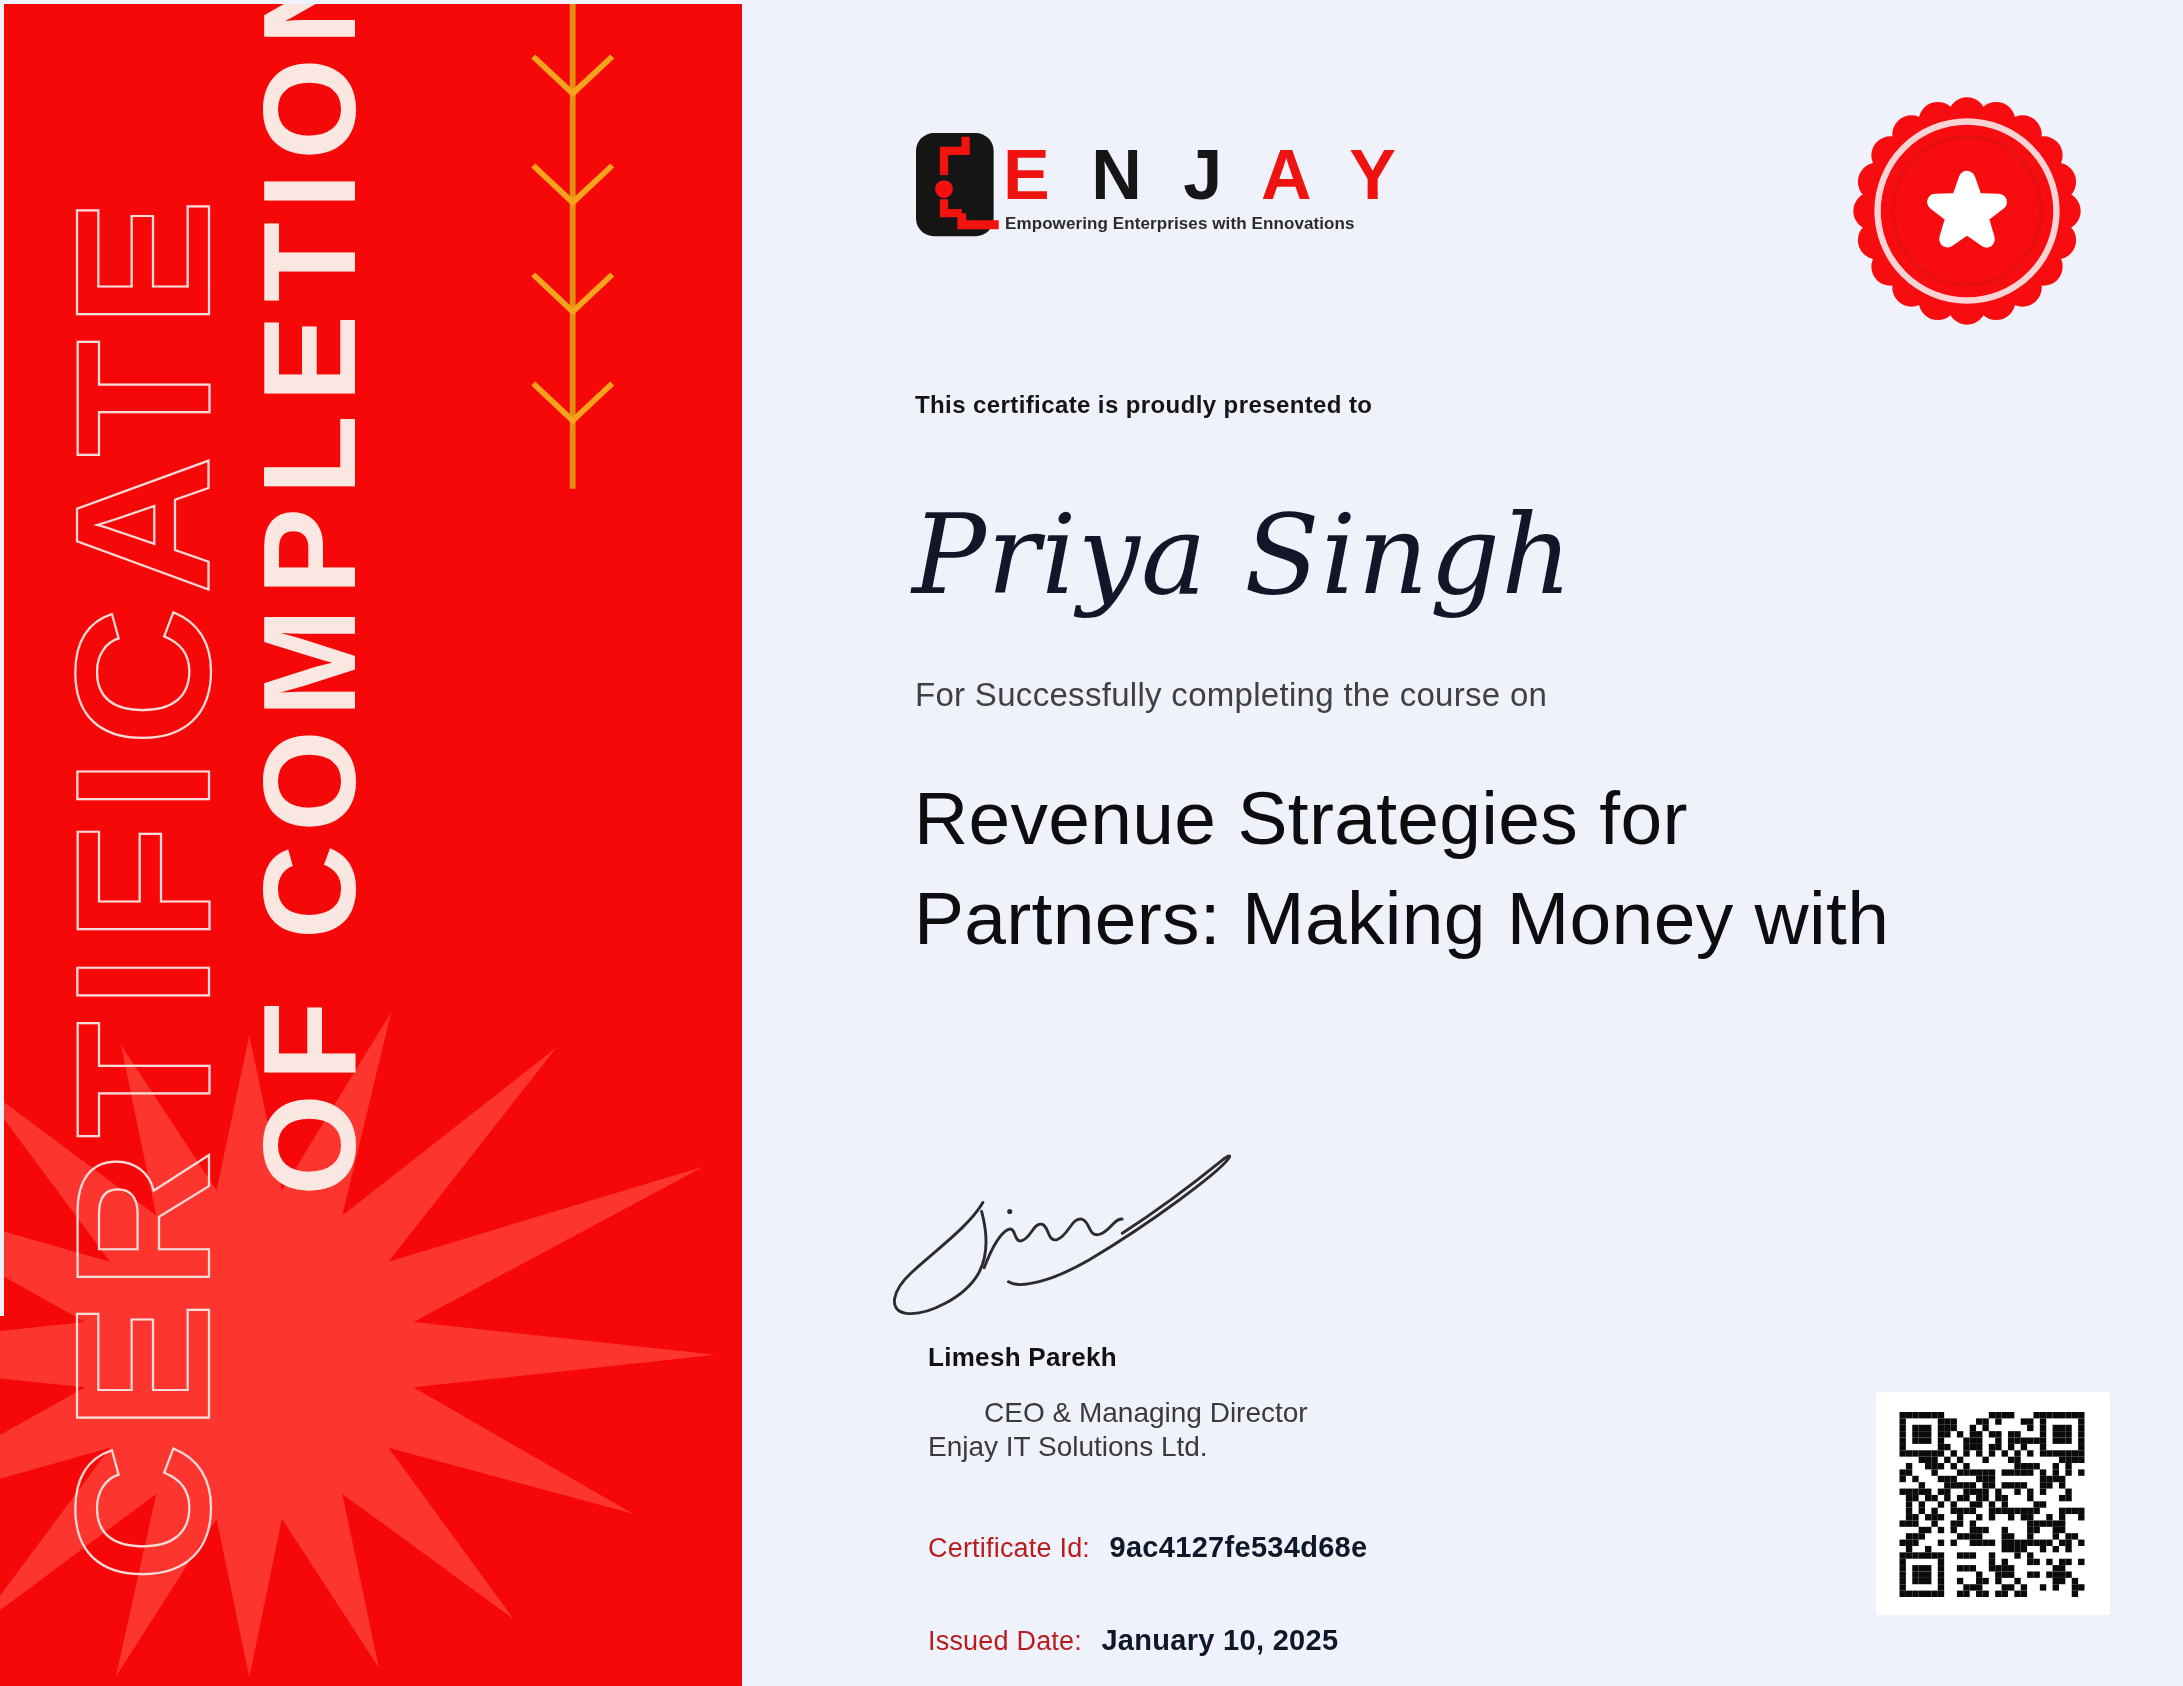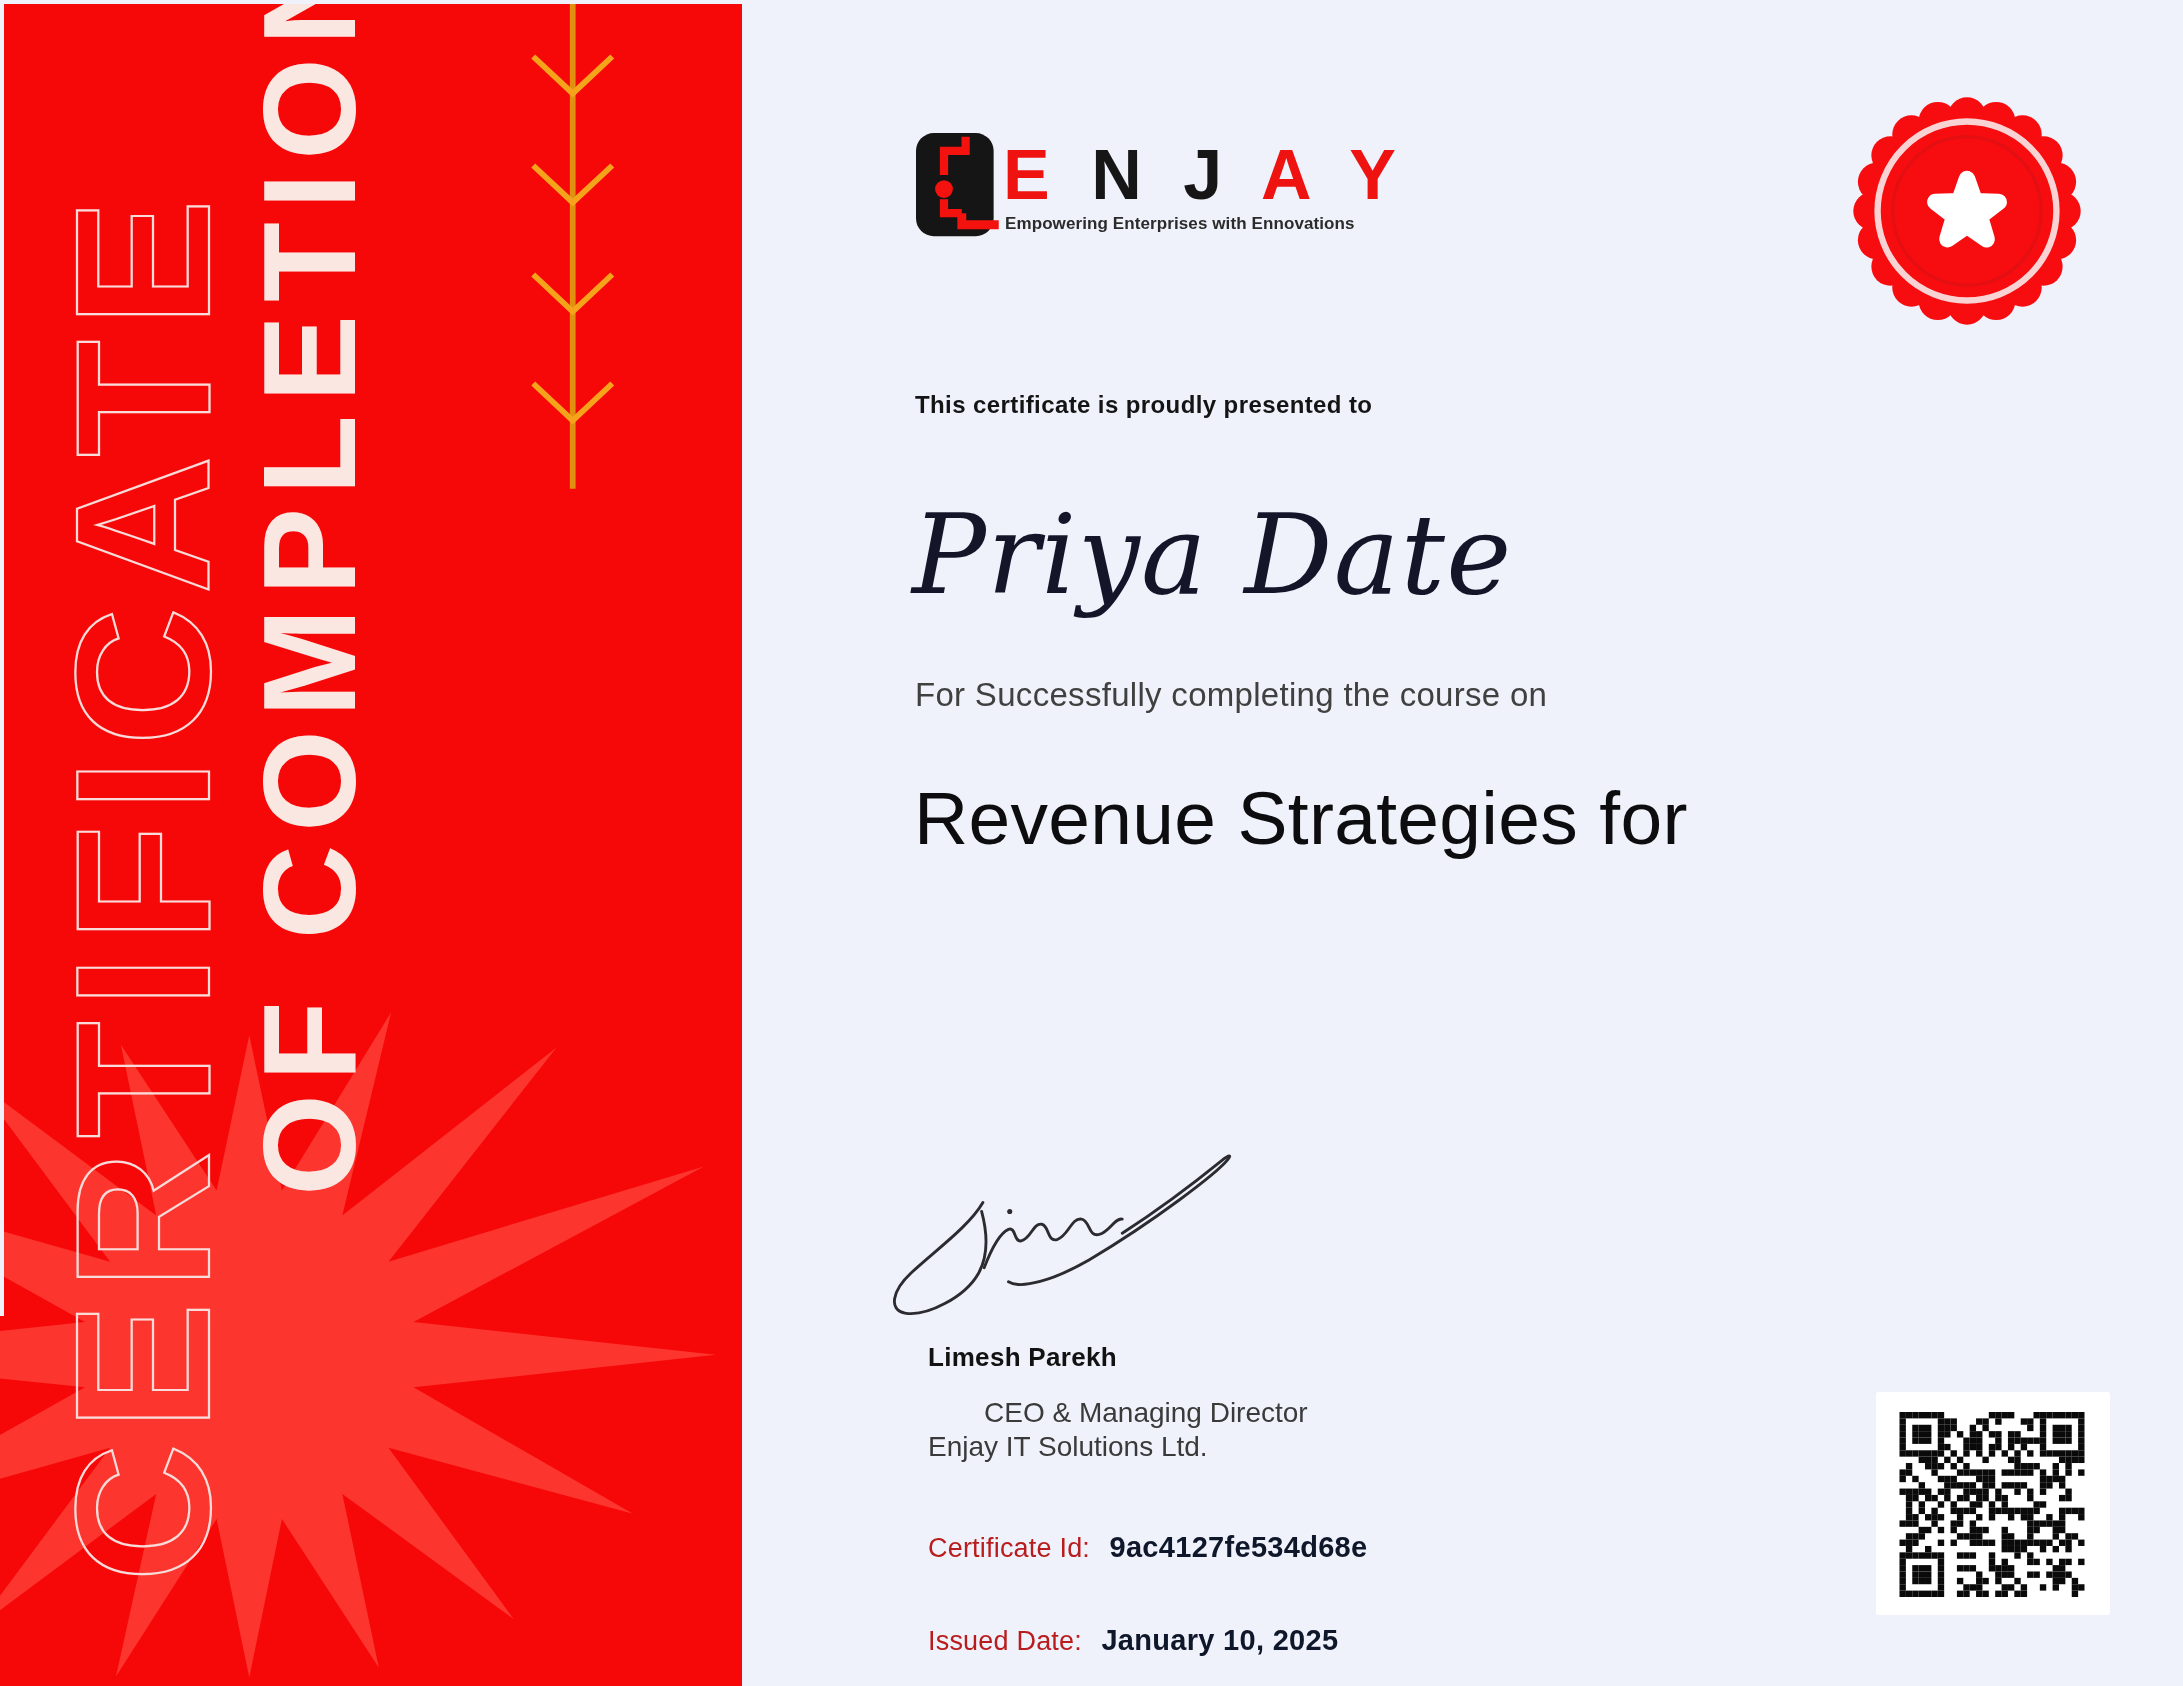--- a/index.html
+++ b/index.html
@@ -164,26 +164,27 @@
       <circle cx="140.8" cy="-45.7" r="30"></circle>
     </g>
   <circle r="150" fill="#f70d10"></circle>
   <circle r="140" fill="none" stroke="#f9d3d4" stroke-width="10"></circle>
   <circle r="116" fill="none" stroke="#e40f12" stroke-width="5"></circle>
   <path id="seal-star" fill="#ffffff" stroke="#ffffff" stroke-width="26" stroke-linejoin="round" d="M0.0 -50.0 L12.3 -15.0 L49.5 -14.1 L20.0 8.5 L30.6 44.1 L0.0 23.0 L-30.6 44.1 L-20.0 8.5 L-49.5 -14.1 L-12.3 -15.0 Z"></path>
 </svg>
 
 <div class="presented-line">This certificate is proudly presented to</div>
 
-<div class="recipient-name">Priya Date</div>
+<div class="recipient-name">Priya Singh</div>
 
 <div class="completing-line">For Successfully completing the course on</div>
 
 <div class="course-title">
   <div>Revenue Strategies for</div>
+  <div>Partners: Making Money with</div>
 </div>
 
 <svg class="signature-svg" width="358" height="211" viewBox="0 0 560 330">
   <g fill="none" stroke="#2b2b30" stroke-width="4.5" stroke-linecap="round">
     <path d="M 150 104 C 128 142, 74 180, 38 214 C 8 242, 2 272, 28 277 C 62 283, 122 252, 143 215 C 160 185, 156 148, 148 118"></path>
     <path d="M 152 206 C 162 180, 176 152, 190 146 C 202 142, 198 166, 210 164 C 226 160, 228 136, 242 138 C 254 140, 250 166, 266 162 C 284 156, 288 128, 304 130 C 318 132, 314 158, 332 154 C 348 150, 356 128, 368 130"></path>
     <path d="M 368 152 C 430 112, 492 64, 524 38 C 534 30, 540 28, 533 37 C 516 58, 420 132, 316 194 C 260 226, 210 240, 190 228"></path>
   </g>
   <circle cx="192" cy="118" r="4" fill="#2b2b30"></circle>
 </svg>

